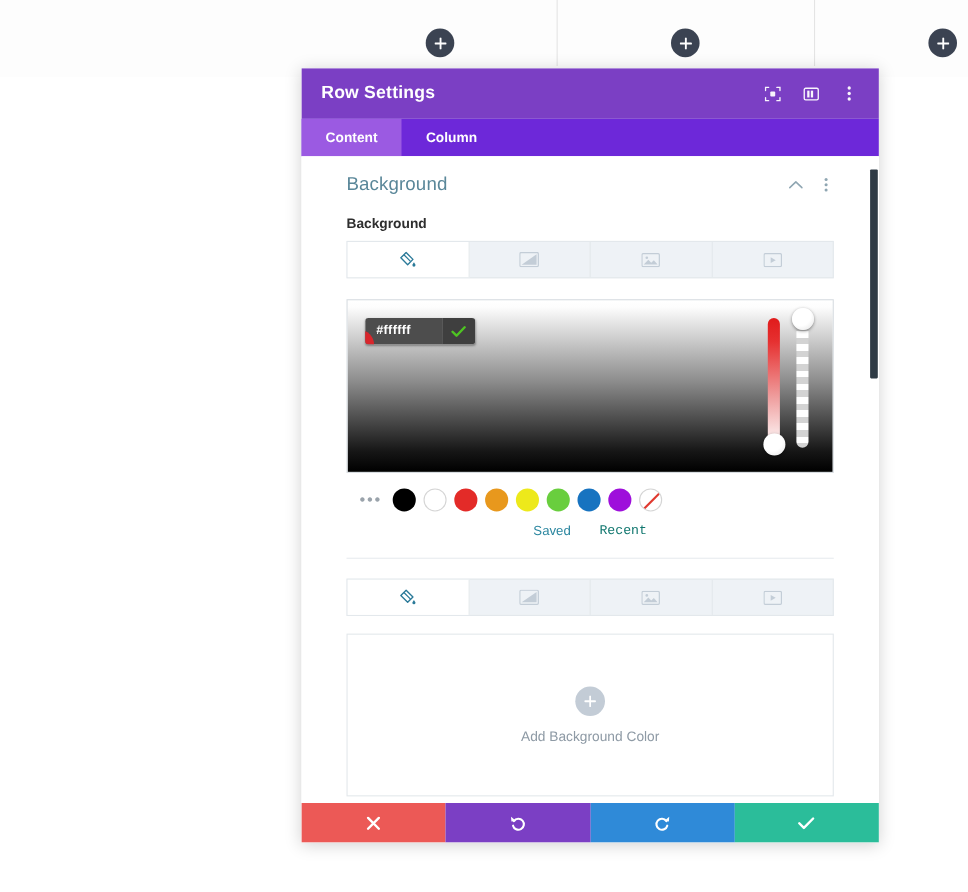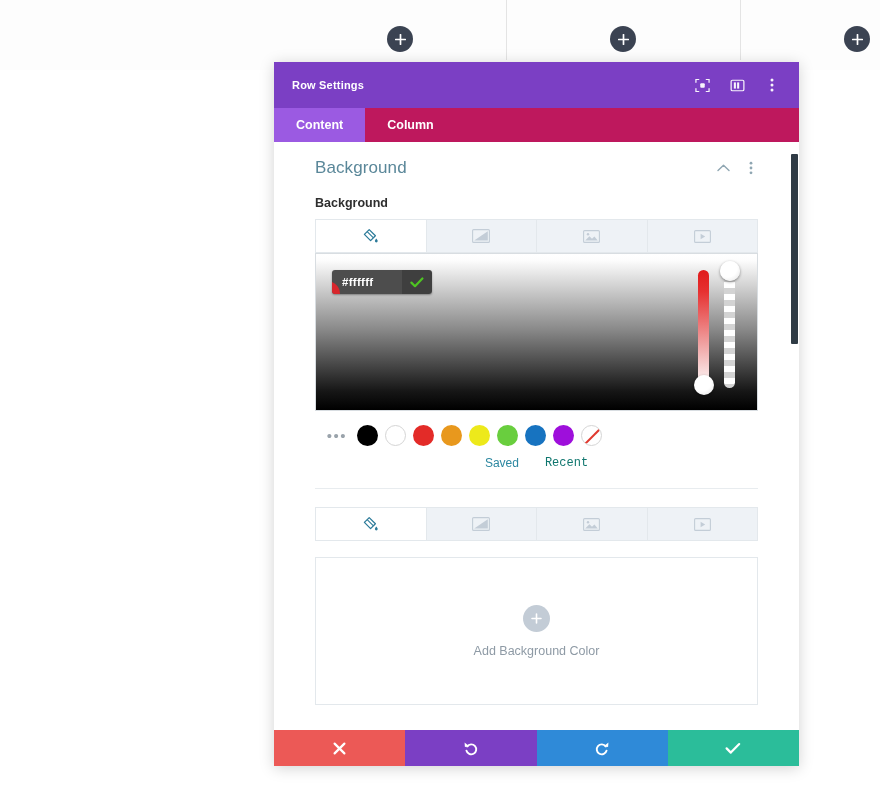--- a/index.html
+++ b/index.html
@@ -67,21 +67,21 @@
   .modal-header {
     height: 46px;
     background: #7b3fc4;
     display: flex;
     align-items: center;
     padding: 0 18px;
     flex: 0 0 auto;
   }
   .modal-title {
     color: #ffffff;
-    font-size: 11px;
+    font-size: 16px;
     font-weight: bold;
     letter-spacing: .2px;
     flex: 1 1 auto;
   }
   .header-icons {
     display: flex;
     align-items: center;
     gap: 17px;
   }
   .hicon {
@@ -90,21 +90,21 @@
     cursor: pointer;
     display: flex;
     align-items: center;
     justify-content: center;
     width: 18px; height: 18px;
   }
   .hicon svg { display: block; }
 
   .tabs {
     height: 34px;
-    background: #be185d;
+    background: #6d28d9;
     display: flex;
     align-items: stretch;
     flex: 0 0 auto;
   }
   .tab {
     display: flex;
     align-items: center;
     padding: 0 22px;
     color: #ffffff;
     font-size: 12.5px;
@@ -159,20 +159,21 @@
     border-right: 1px solid #e3e8ec;
     cursor: pointer;
   }
   .bgtype:last-child { border-right: none; }
   .bgtype.active { background: #ffffff; }
   .bgtype svg { display: block; }
 
   
   .picker {
     position: relative;
+    margin-top: 19px;
     height: 158px;
     width: 100%;
     background: linear-gradient(to bottom, #ffffff 0%, #fdfdfd 4%, #8a8a8a 48%, #161616 88%, #000000 100%);
     border: 1px solid #d8dde1;
   }
   .hexbox {
     position: absolute;
     left: 16px; top: 16px;
     display: flex;
     align-items: stretch;

